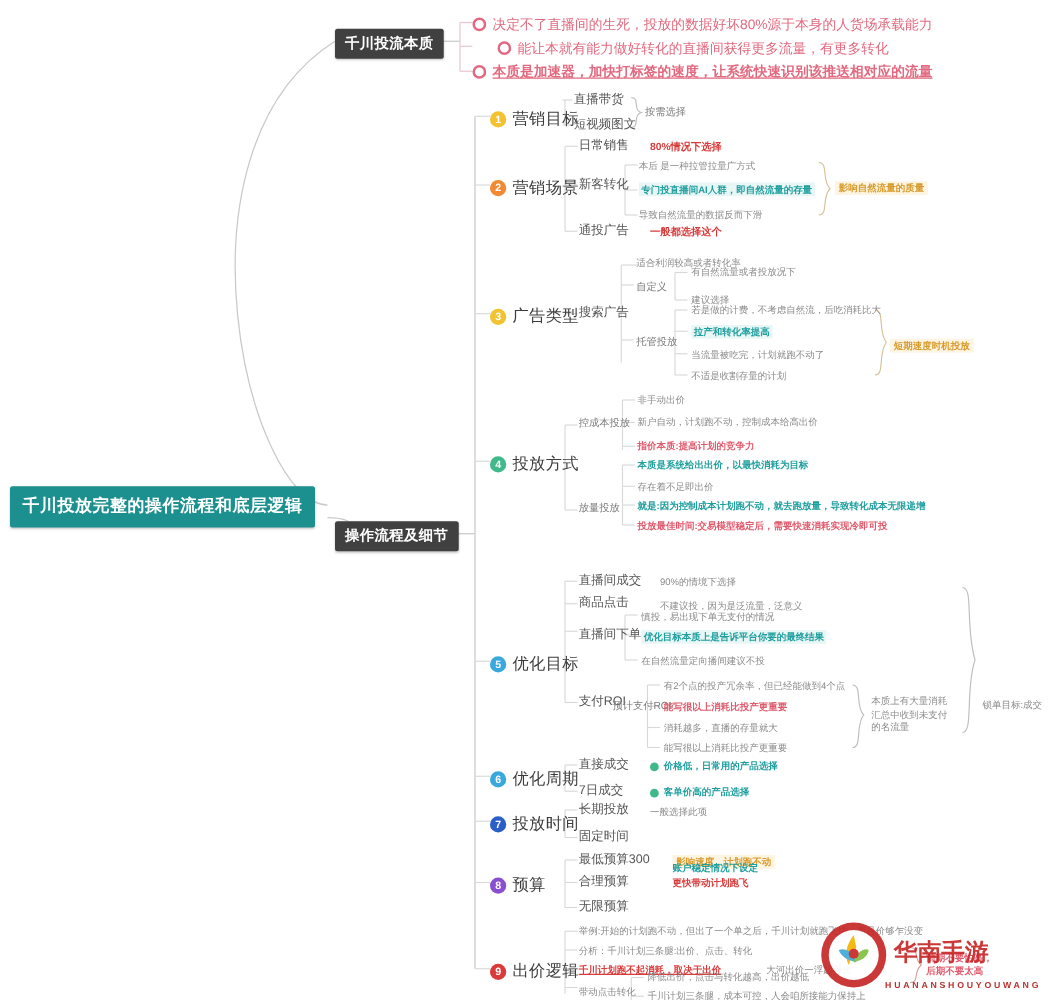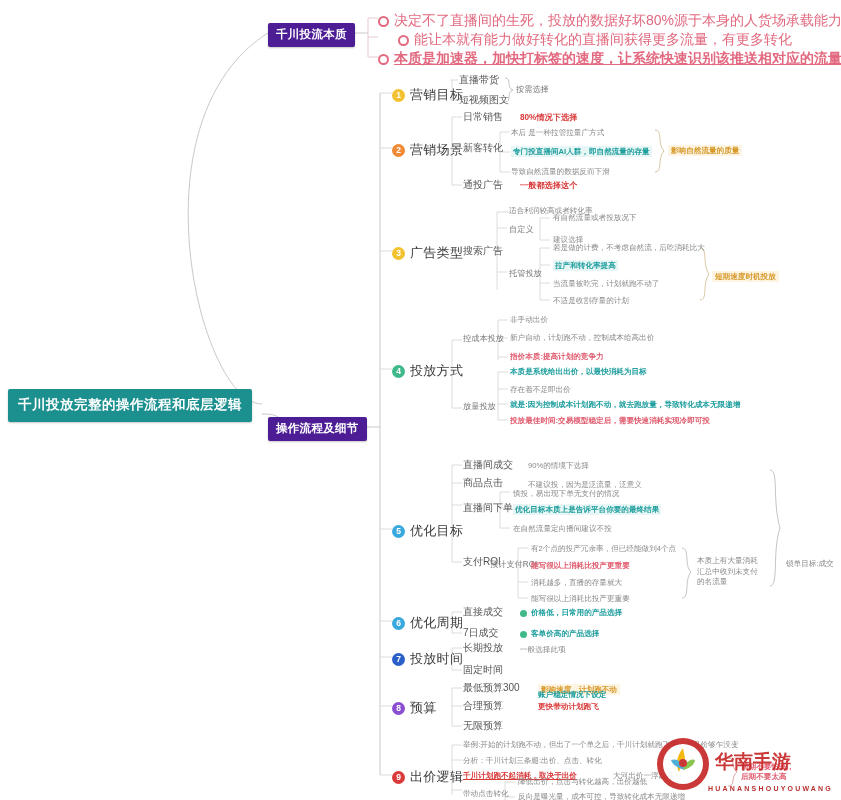--- a/index.html
+++ b/index.html
@@ -21,21 +21,21 @@
     font-size:13.5px;font-weight:bold;
     letter-spacing:.5px;
     padding:7px 10px 8px 10px;
     border-radius:2px;
     box-shadow:0 1px 2px rgba(0,0,0,.22);
     white-space:nowrap;
   }
   
   .branch-node{
     position:absolute;
-    background:#4c1d95;color:#fff;
+    background:#404040;color:#fff;
     font-size:11.5px;font-weight:bold;
     padding:4px 8px 5px 8px;
     border-radius:2px;
     box-shadow:0 1px 2px rgba(0,0,0,.22);
     white-space:nowrap;
     letter-spacing:.3px;
   }
   
   .topic{
     position:absolute;
@@ -67,21 +67,21 @@
   .hl-orange{color:#d79a2b;font-weight:bold;background:#fdf4e2;padding:1px 3px;}
   .hl-pink{color:#e05a6d;font-weight:bold;}
   .hl-gray{color:#8a8a8a;}
 
   
   .pink-row{position:absolute;display:flex;align-items:center;gap:5px;white-space:nowrap;}
   .pink-dot{
     width:7px;height:7px;border-radius:50%;
     border:2px solid #e2697f;background:#fff;flex:0 0 auto;
   }
-  .pink-text{font-size:14px;color:#e2697f;}
+  .pink-text{font-size:11px;color:#e2697f;}
   .pink-text.bold{font-weight:bold;text-decoration:underline;text-decoration-color:#e2697f;}
 
   
   .gdot{
     width:7px;height:7px;border-radius:50%;
     background:#3fb98a;display:inline-block;
     vertical-align:middle;margin-right:4px;
   }
 
   
@@ -346,21 +346,21 @@
   <div class="topic" style="left:392px;top:768px;">
     <span class="badge" style="background:#d93a3a">9</span>
     <span class="topic-label">出价逻辑</span>
   </div>
   <div class="node n-tiny hl-gray" style="left:463px;top:740px;">举例:开始的计划跑不动，但出了一个单之后，千川计划就跑飞快，而且价够乍没变</div>
   <div class="node n-tiny hl-gray" style="left:463px;top:756px;">分析：千川计划三条腿:出价、点击、转化</div>
   <div class="node n-tiny hl-red-u" style="left:463px;top:771px;">千川计划跑不起消耗，取决于出价</div>
   <div class="node n-tiny hl-gray" style="left:613px;top:771px;">大河出价一浮起曝光</div>
   <div class="node n-tiny hl-gray" style="left:463px;top:789px;">带动点击转化</div>
   <div class="node n-tiny hl-gray" style="left:518px;top:777px;">降低出价，点击与转化越高，出价越低</div>
-  <div class="node n-tiny hl-gray" style="left:518px;top:792px;">反向是曝光量，成本可控，导致转化成本无限递增</div>
+  <div class="node n-tiny hl-gray" style="left:518px;top:792px;">千川计划三条腿，成本可控，人会咱所接能力保持上</div>
   <div class="node n-tiny hl-pink" style="left:741px;top:762px;white-space:pre-line;line-height:1.35;">前期不要怕高，
 后期不要太高</div>
 
   <svg class="watermark" viewBox="0 0 180 60">
     <circle cx="28" cy="28" r="26" fill="#c62828"></circle>
     <circle cx="28" cy="28" r="20" fill="#ffffff"></circle>
     <path d="M28 12 C 22 20, 20 28, 24 36 C 26 30, 28 26, 30 22 Z" fill="#f5b400"></path>
     <path d="M16 24 C 22 22, 28 26, 30 34 C 24 32, 18 30, 16 24 Z" fill="#3fa9d6"></path>
     <path d="M40 24 C 36 22, 30 26, 28 34 C 34 32, 39 30, 40 24 Z" fill="#7fc241"></path>
     <circle cx="28" cy="27" r="4" fill="#c62828"></circle>

